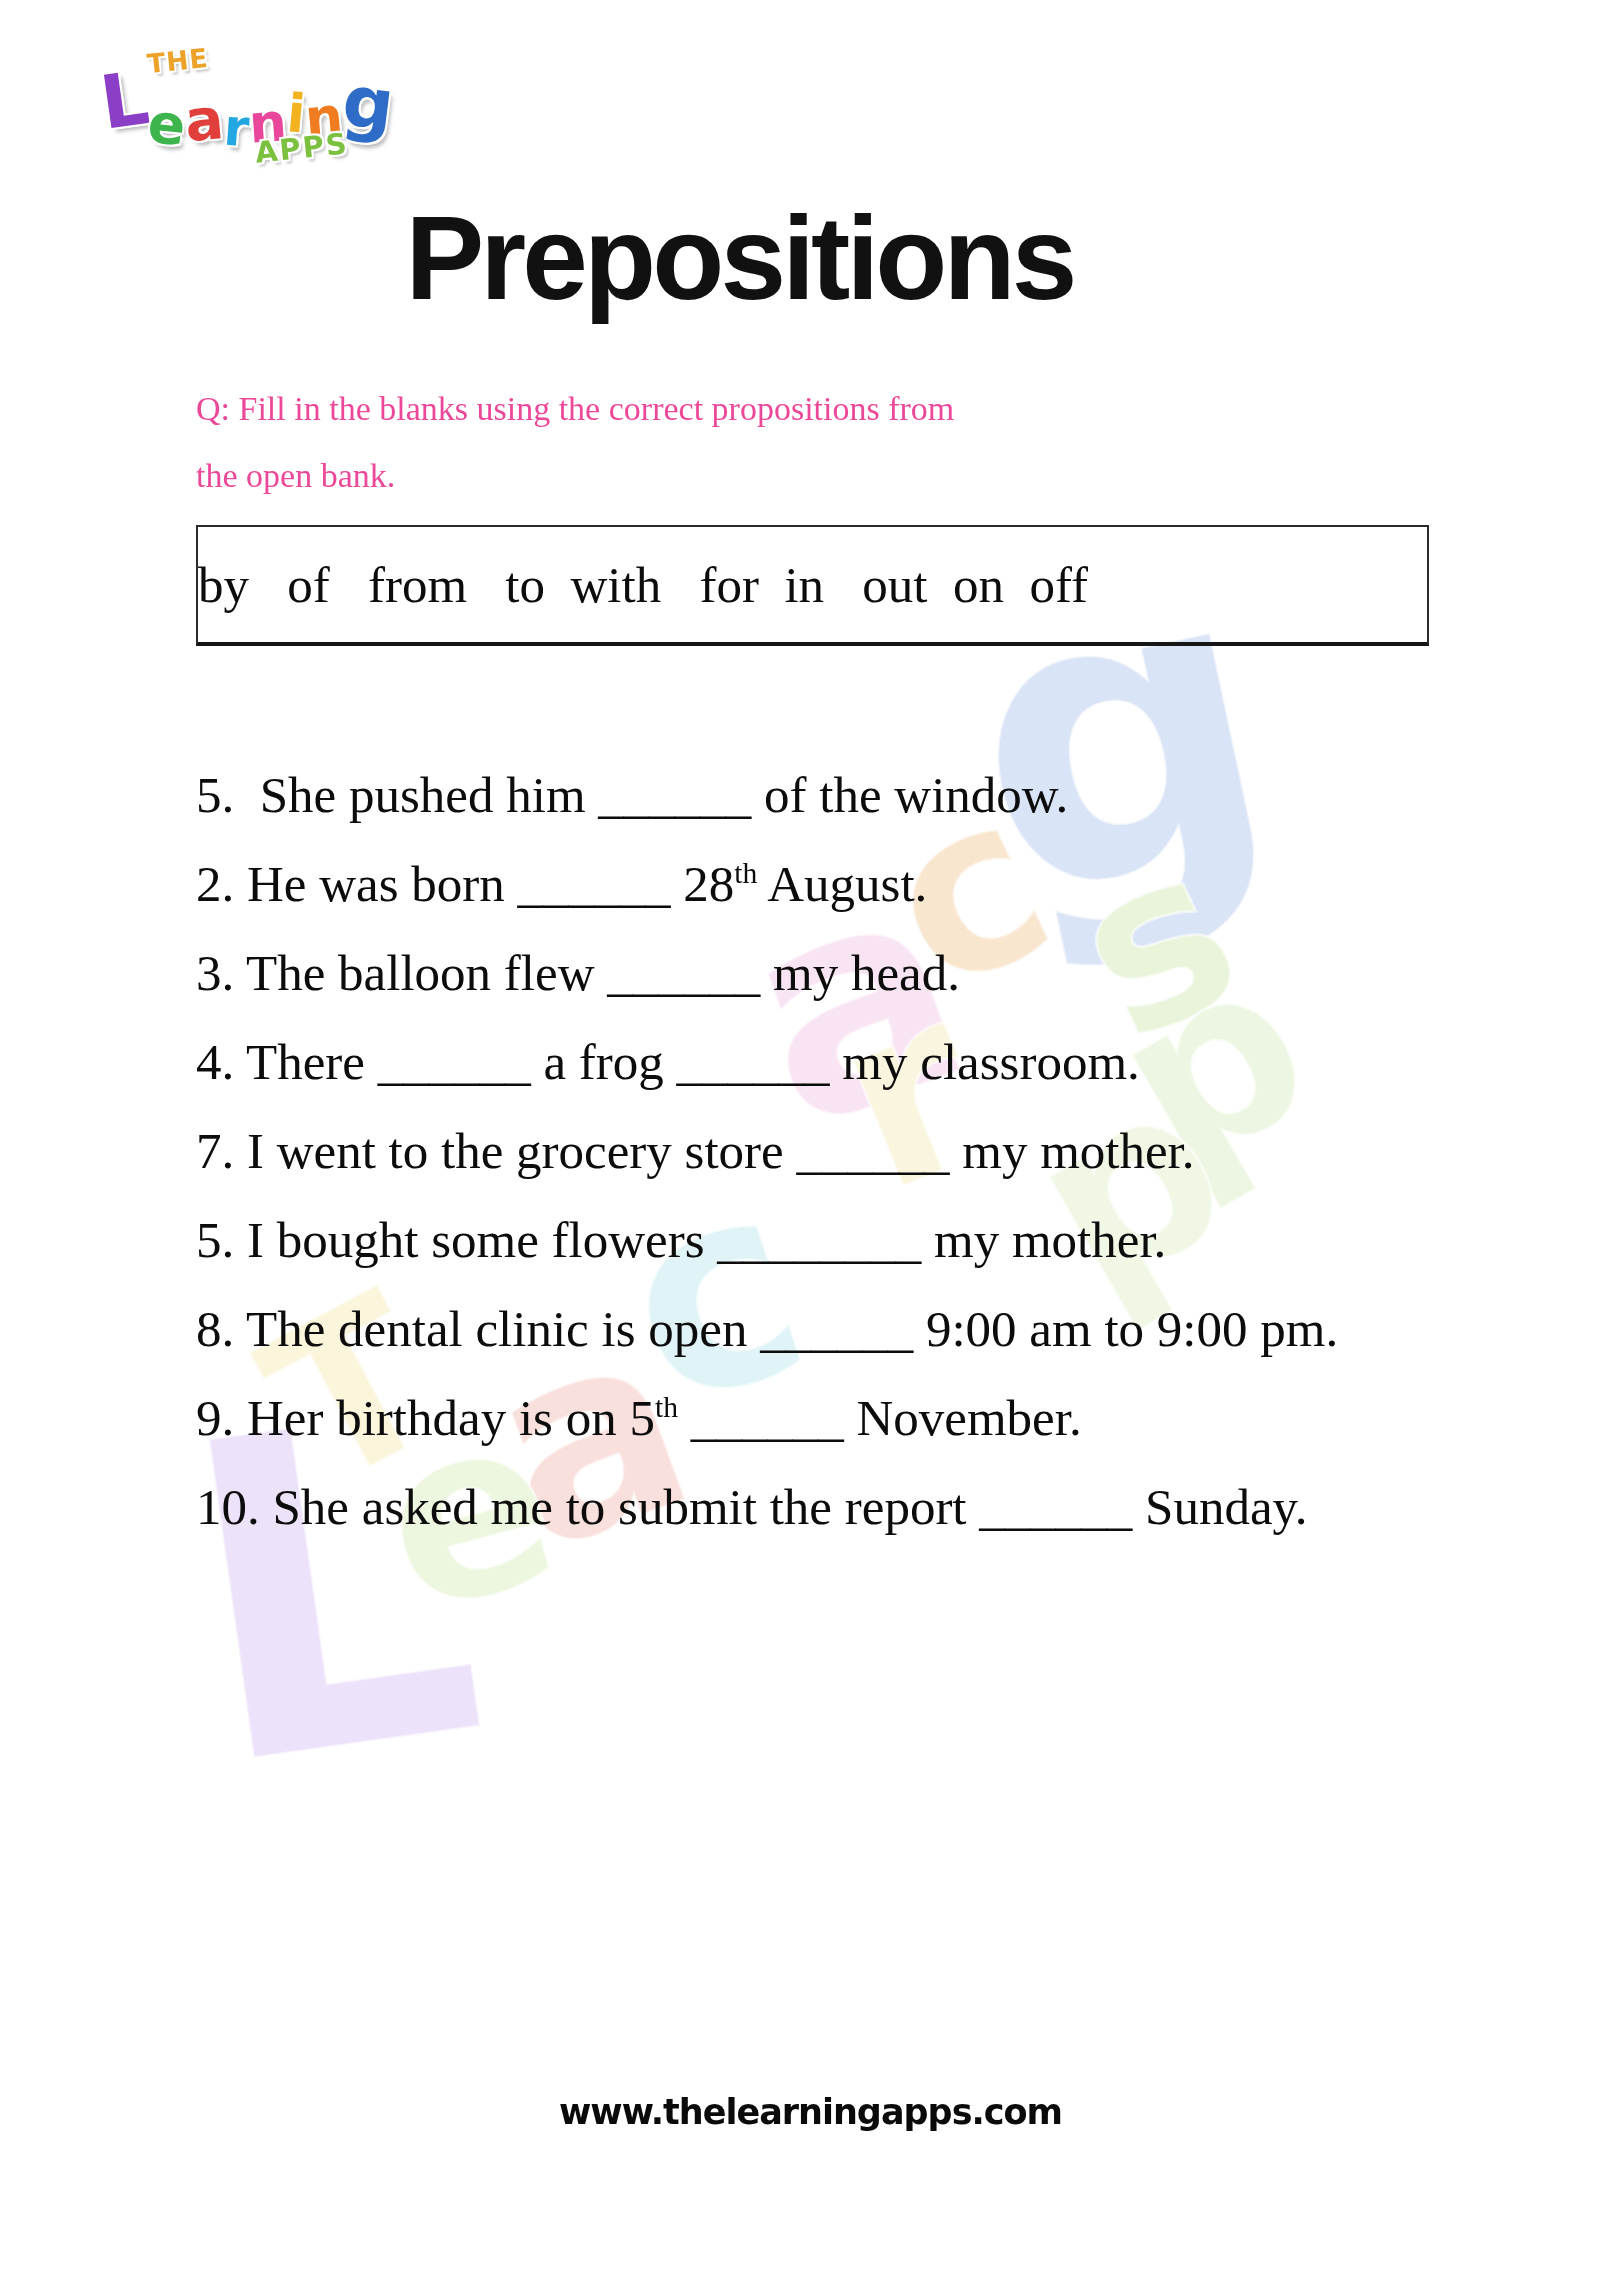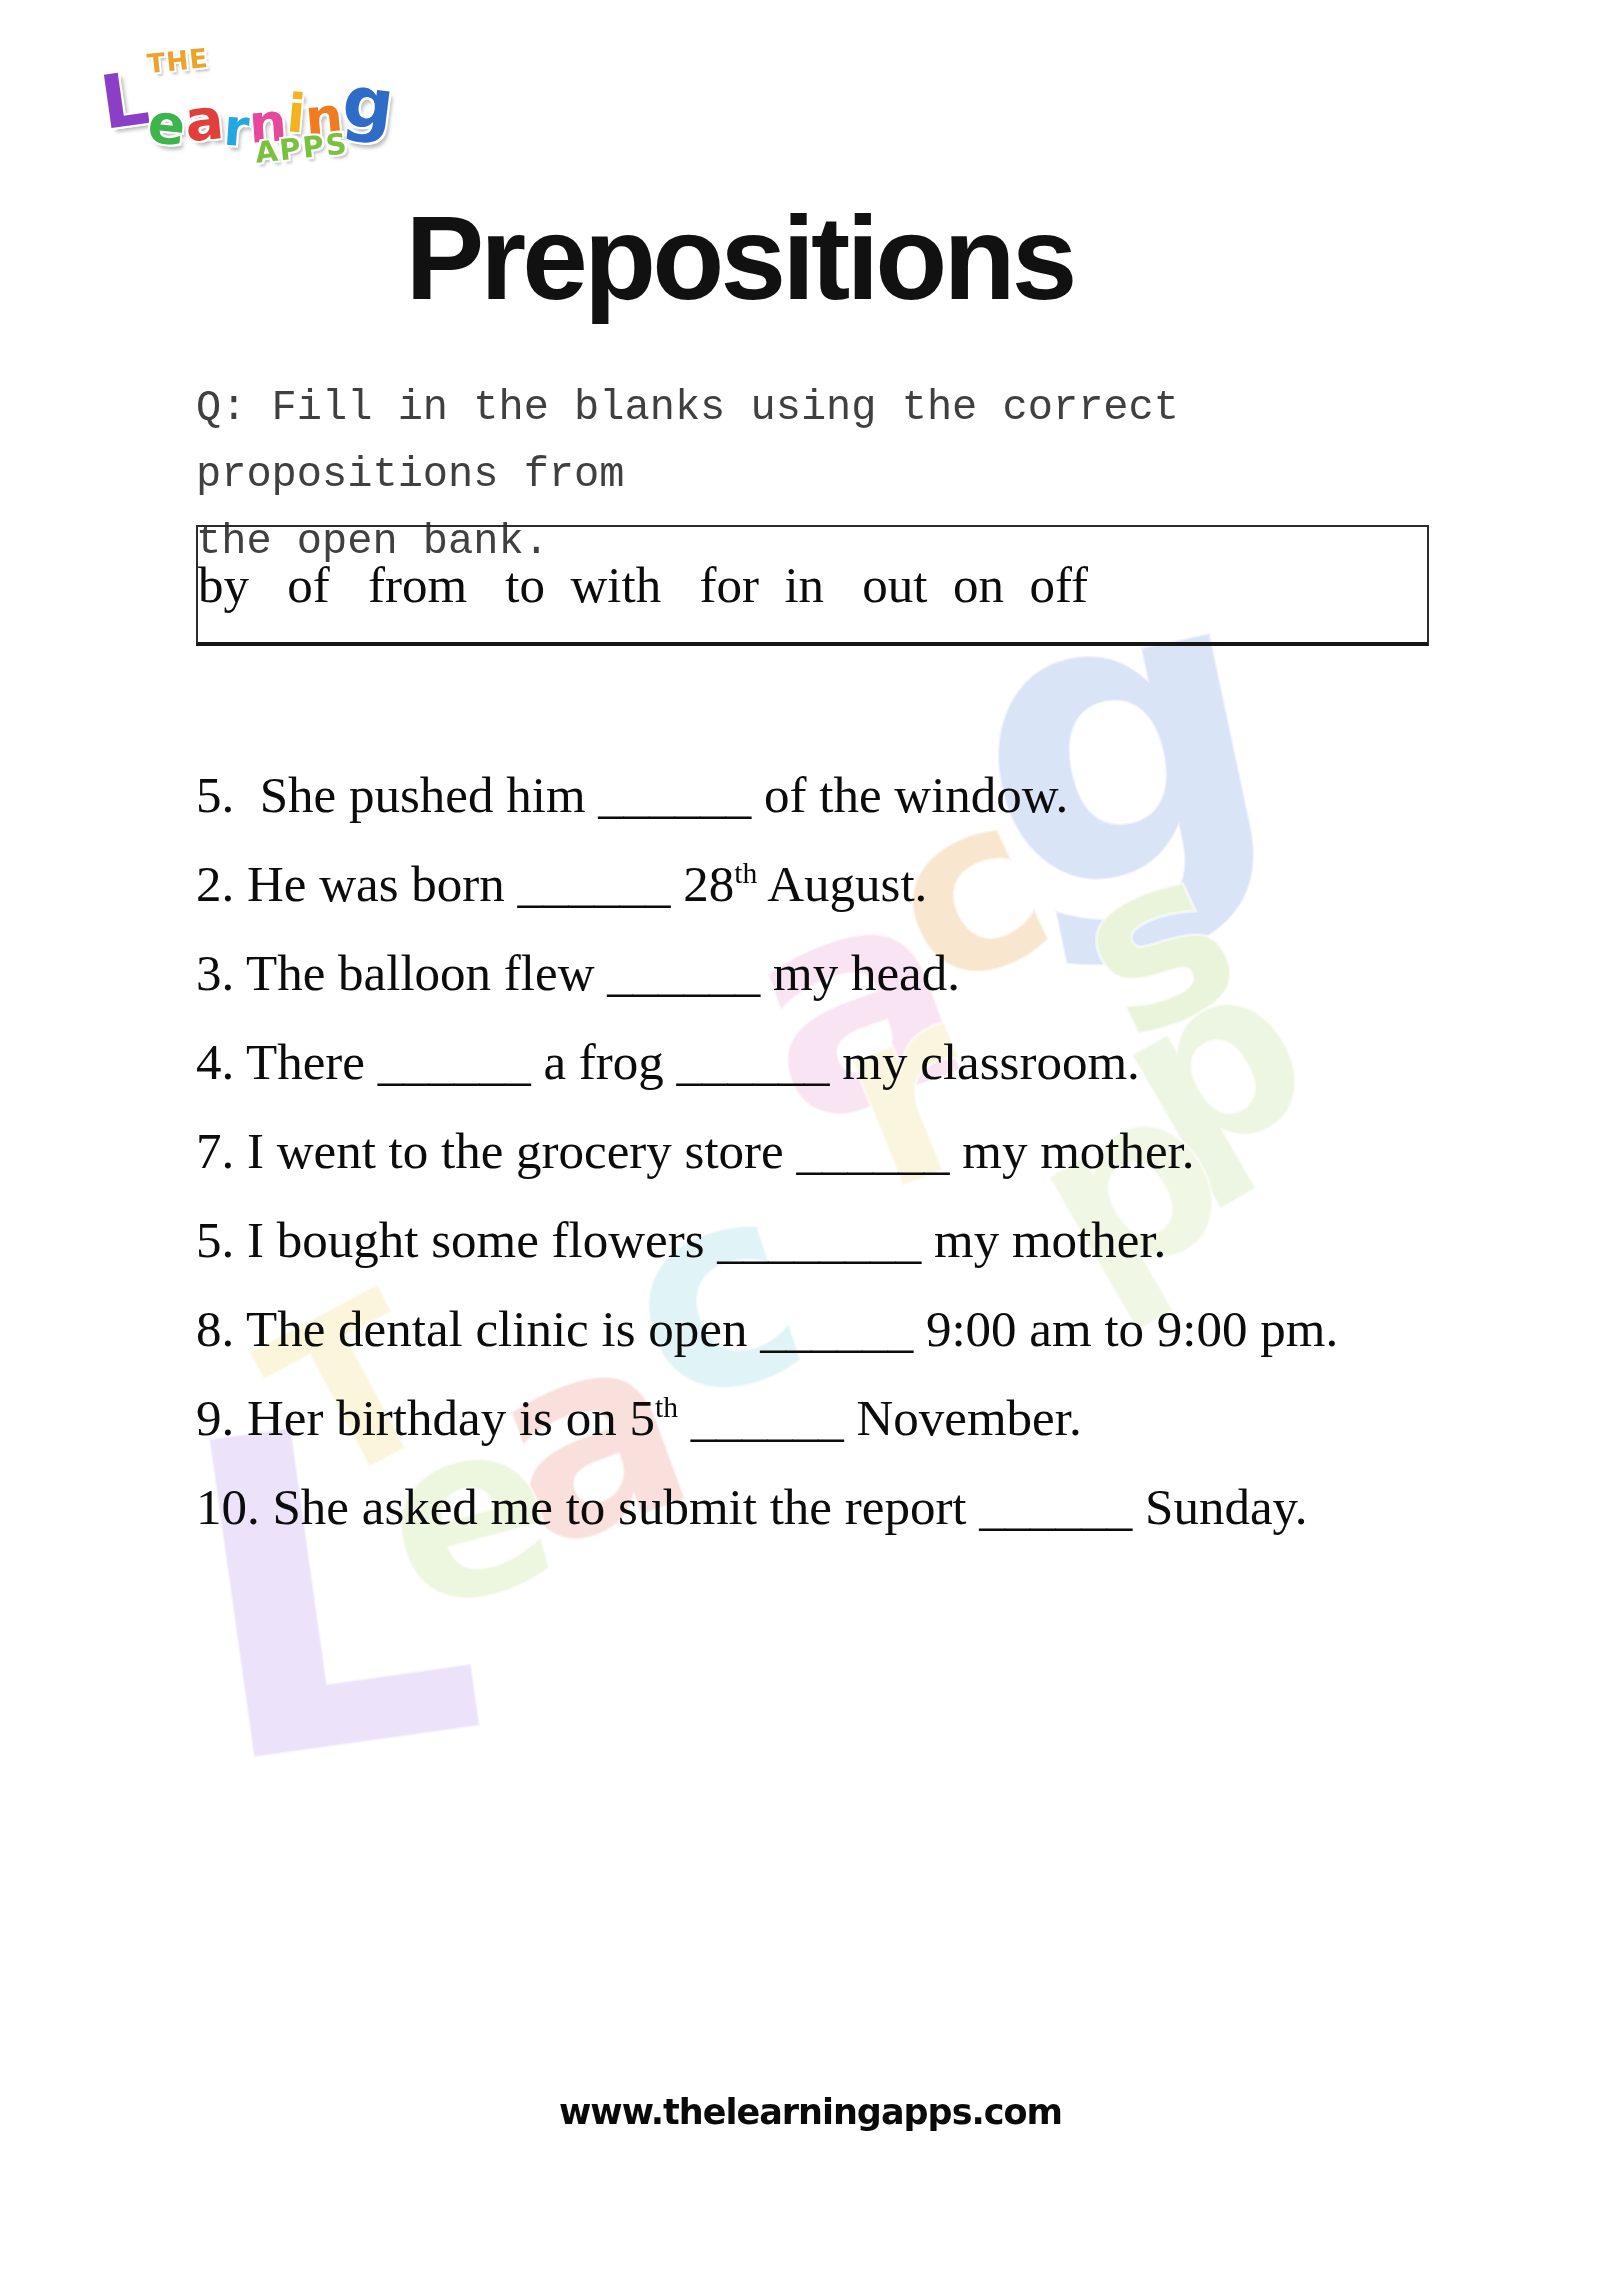--- a/index.html
+++ b/index.html
@@ -32,21 +32,21 @@
   }
   
   .title{
     position:absolute;left:0;top:194px;width:1479px;text-align:center;
     font-family:"Liberation Sans","DejaVu Sans",sans-serif;font-weight:800;
     font-size:118px;letter-spacing:-3.9px;color:#111;line-height:1.1;
   }
   
   .question{
     position:absolute;left:196px;top:375px;width:1294px;
-    font-size:42px;color:#404040;line-height:67px;font-family:Liberation Mono, monospace;
+    font-size:34px;color:#ec4899;line-height:67px;
   }
   
   .wordbank{
     position:absolute;left:196px;top:525px;width:1229px;height:115px;
     border:2px solid #2b2b2b;border-bottom:4.9px solid #161616;
     display:flex;align-items:center;justify-content:flex-start;
   }
   .wordbank-text{white-space:pre;font-size:51px;color:#0c0c0c;}
   
   .sentences{position:absolute;left:196px;top:751px;width:1372px;}

